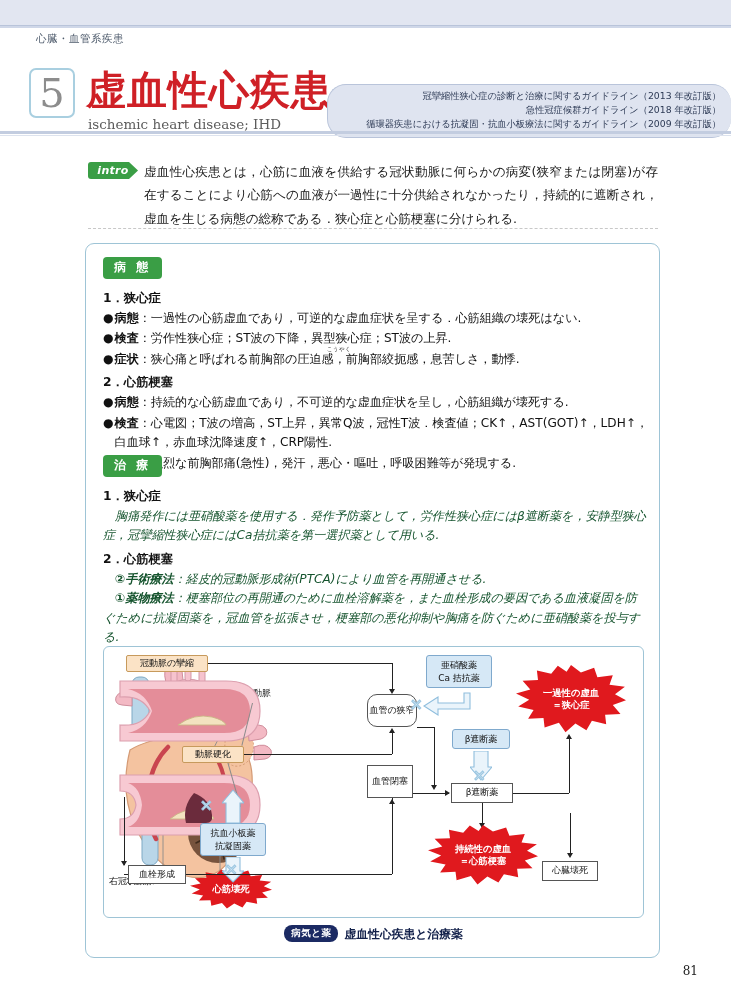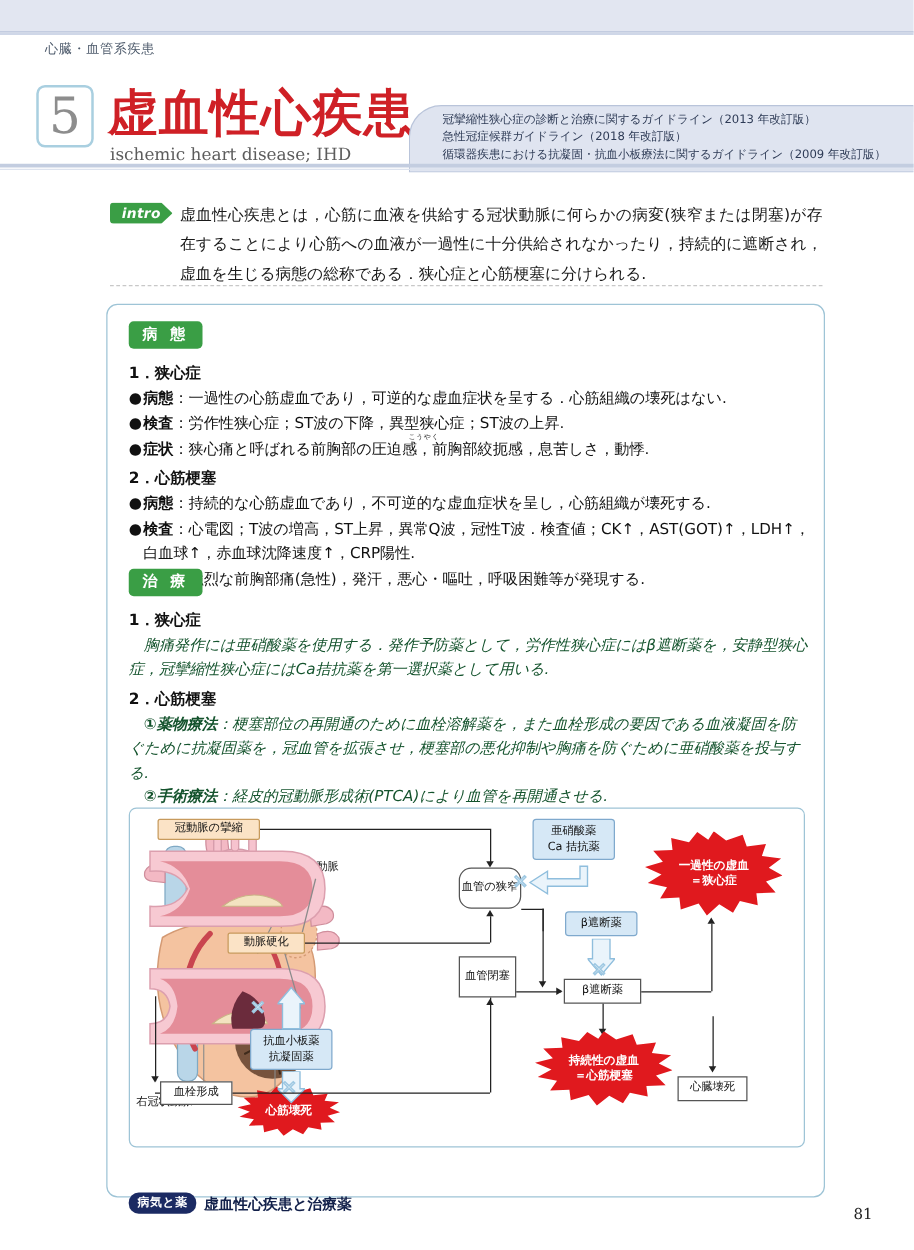--- a/index.html
+++ b/index.html
@@ -41,21 +41,21 @@
   .title-en {
     position:absolute; left:88px; top:88px;
     font-size:13.5px; color:#5c5c5c; 
     font-family:"DejaVu Serif","Liberation Serif",serif;
   }
   .guide-wrap{
     position:absolute; right:0; top:56px; width:404px; height:54px;
     background:#dfe4f0; border-top:1px solid #b9c4da; border-bottom:1px solid #b9c4da;
     border-left:1px solid #b9c4da;
     border-top-left-radius:26px; border-bottom-left-radius:0;
-    padding:4px 10px 3px 26px; 
+    padding:4px 10px 3px 26px; text-align:right;border-radius:19px;
   }
   .guide-line{ font-size:9.3px; color:#2d3a55; line-height:1.52; white-space:nowrap; }
   .header-rule{
     position:absolute; left:0; top:131px; width:731px; height:3px;
     background:#c3cde0;
   }
   .header-rule2{
     position:absolute; left:0; top:135px; width:731px; height:1px;
     background:#dde3ee;
   }
@@ -101,22 +101,22 @@
     position:absolute; left:50%; top:-8px; transform:translateX(-50%);
     font-size:5.6px; color:#333; white-space:nowrap; letter-spacing:.4px;
   }
 
   
   .figbox{
     position:absolute; left:17px; top:402px; width:541px; height:272px;
     border:1.5px solid #9ec4d6; border-radius:6px; background:#fff; overflow:hidden;
   }
   .figcaption{
-    position:absolute; left:17px; top:710px; width:541px;
-    font-size:11.8px; color:#12204a; font-weight:bold;
+    position:absolute; left:17px; top:681px; width:541px;
+    text-align:center; font-size:11.8px; color:#12204a; font-weight:bold;
   }
   .cap-badge{
     display:inline-block; background:#1b2a63; color:#fff; font-size:9.5px;
     padding:2px 7px; border-radius:8px; margin-right:6px; vertical-align:2px;
     letter-spacing:.5px; font-weight:bold;
   }
 
   
   .fbox{
     position:absolute; border:1px solid #555; background:#fff;
@@ -249,24 +249,24 @@
     </div>
 
     <div class="sec" style="top:210px;">
       <span class="badge">治 療</span>
 
       <div class="num-head">1．狭心症</div>
       <div class="para">胸痛発作には亜硝酸薬を使用する．発作予防薬として，労作性狭心症にはβ遮断薬を，安静型狭心症，冠攣縮性狭心症にはCa拮抗薬を第一選択薬として用いる.</div>
 
       <div class="num-head">2．心筋梗塞</div>
       <div class="para">
+        <b>②手術療法</b><span>：経皮的冠動脈形成術(PTCA)により血管を再開通させる.</span>
+      </div>
+      <div class="para">
         <b>①薬物療法</b><span>：梗塞部位の再開通のために血栓溶解薬を，また血栓形成の要因である血液凝固を防ぐために抗凝固薬を，冠血管を拡張させ，梗塞部の悪化抑制や胸痛を防ぐために亜硝酸薬を投与する.</span>
-      </div>
-      <div class="para">
-        <b>②手術療法</b><span>：経皮的冠動脈形成術(PTCA)により血管を再開通させる.</span>
       </div>
     </div>
 
     <div class="figbox">
 
       <svg width="185" height="250" viewBox="0 0 185 250" style="position:absolute;left:4px;top:8px;">
 
         <path d="M58 28 q-4 -16 4 -20 q10 -3 12 8 l2 18 z" fill="#f3b9c4" stroke="#cf8e9c" stroke-width="1"></path>
         <rect x="24" y="22" width="17" height="60" rx="7" fill="#b9d6e8" stroke="#7fa9c4" stroke-width="1"></rect>
         <path d="M24 38 q-12 -4 -16 4 q-2 7 6 8 l10 1 z" fill="#f3b9c4" stroke="#cf8e9c" stroke-width="1"></path>

